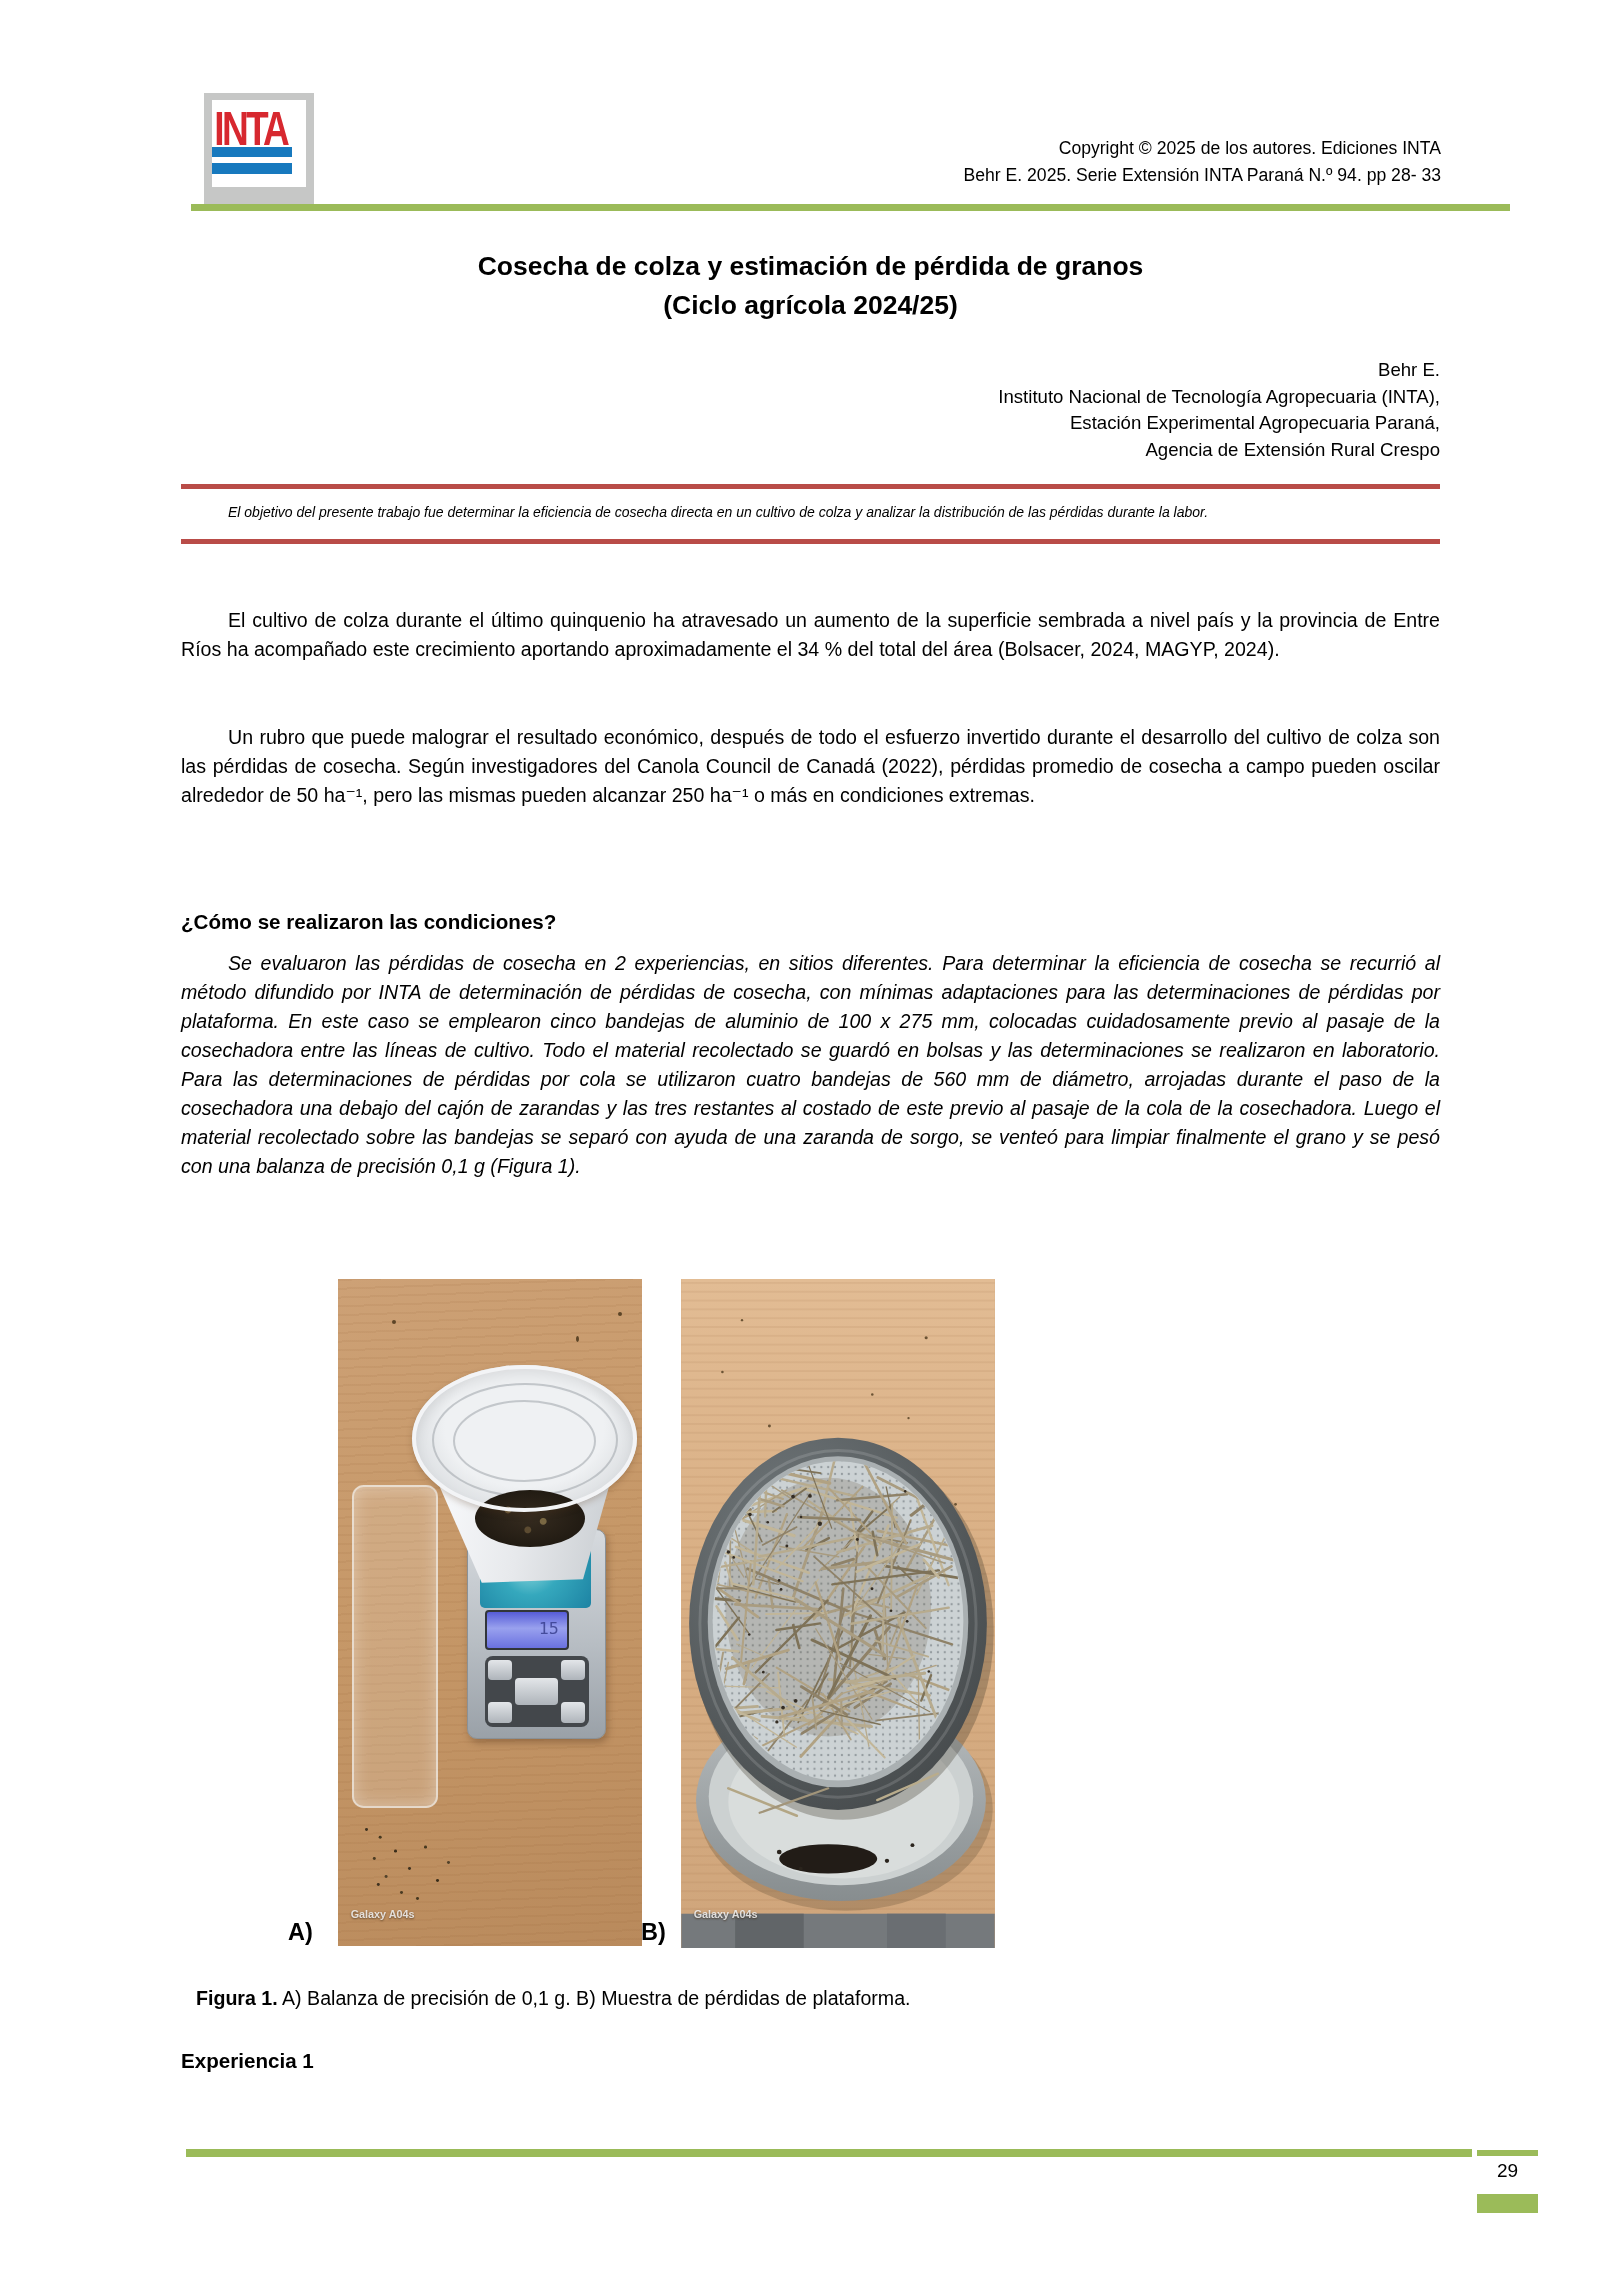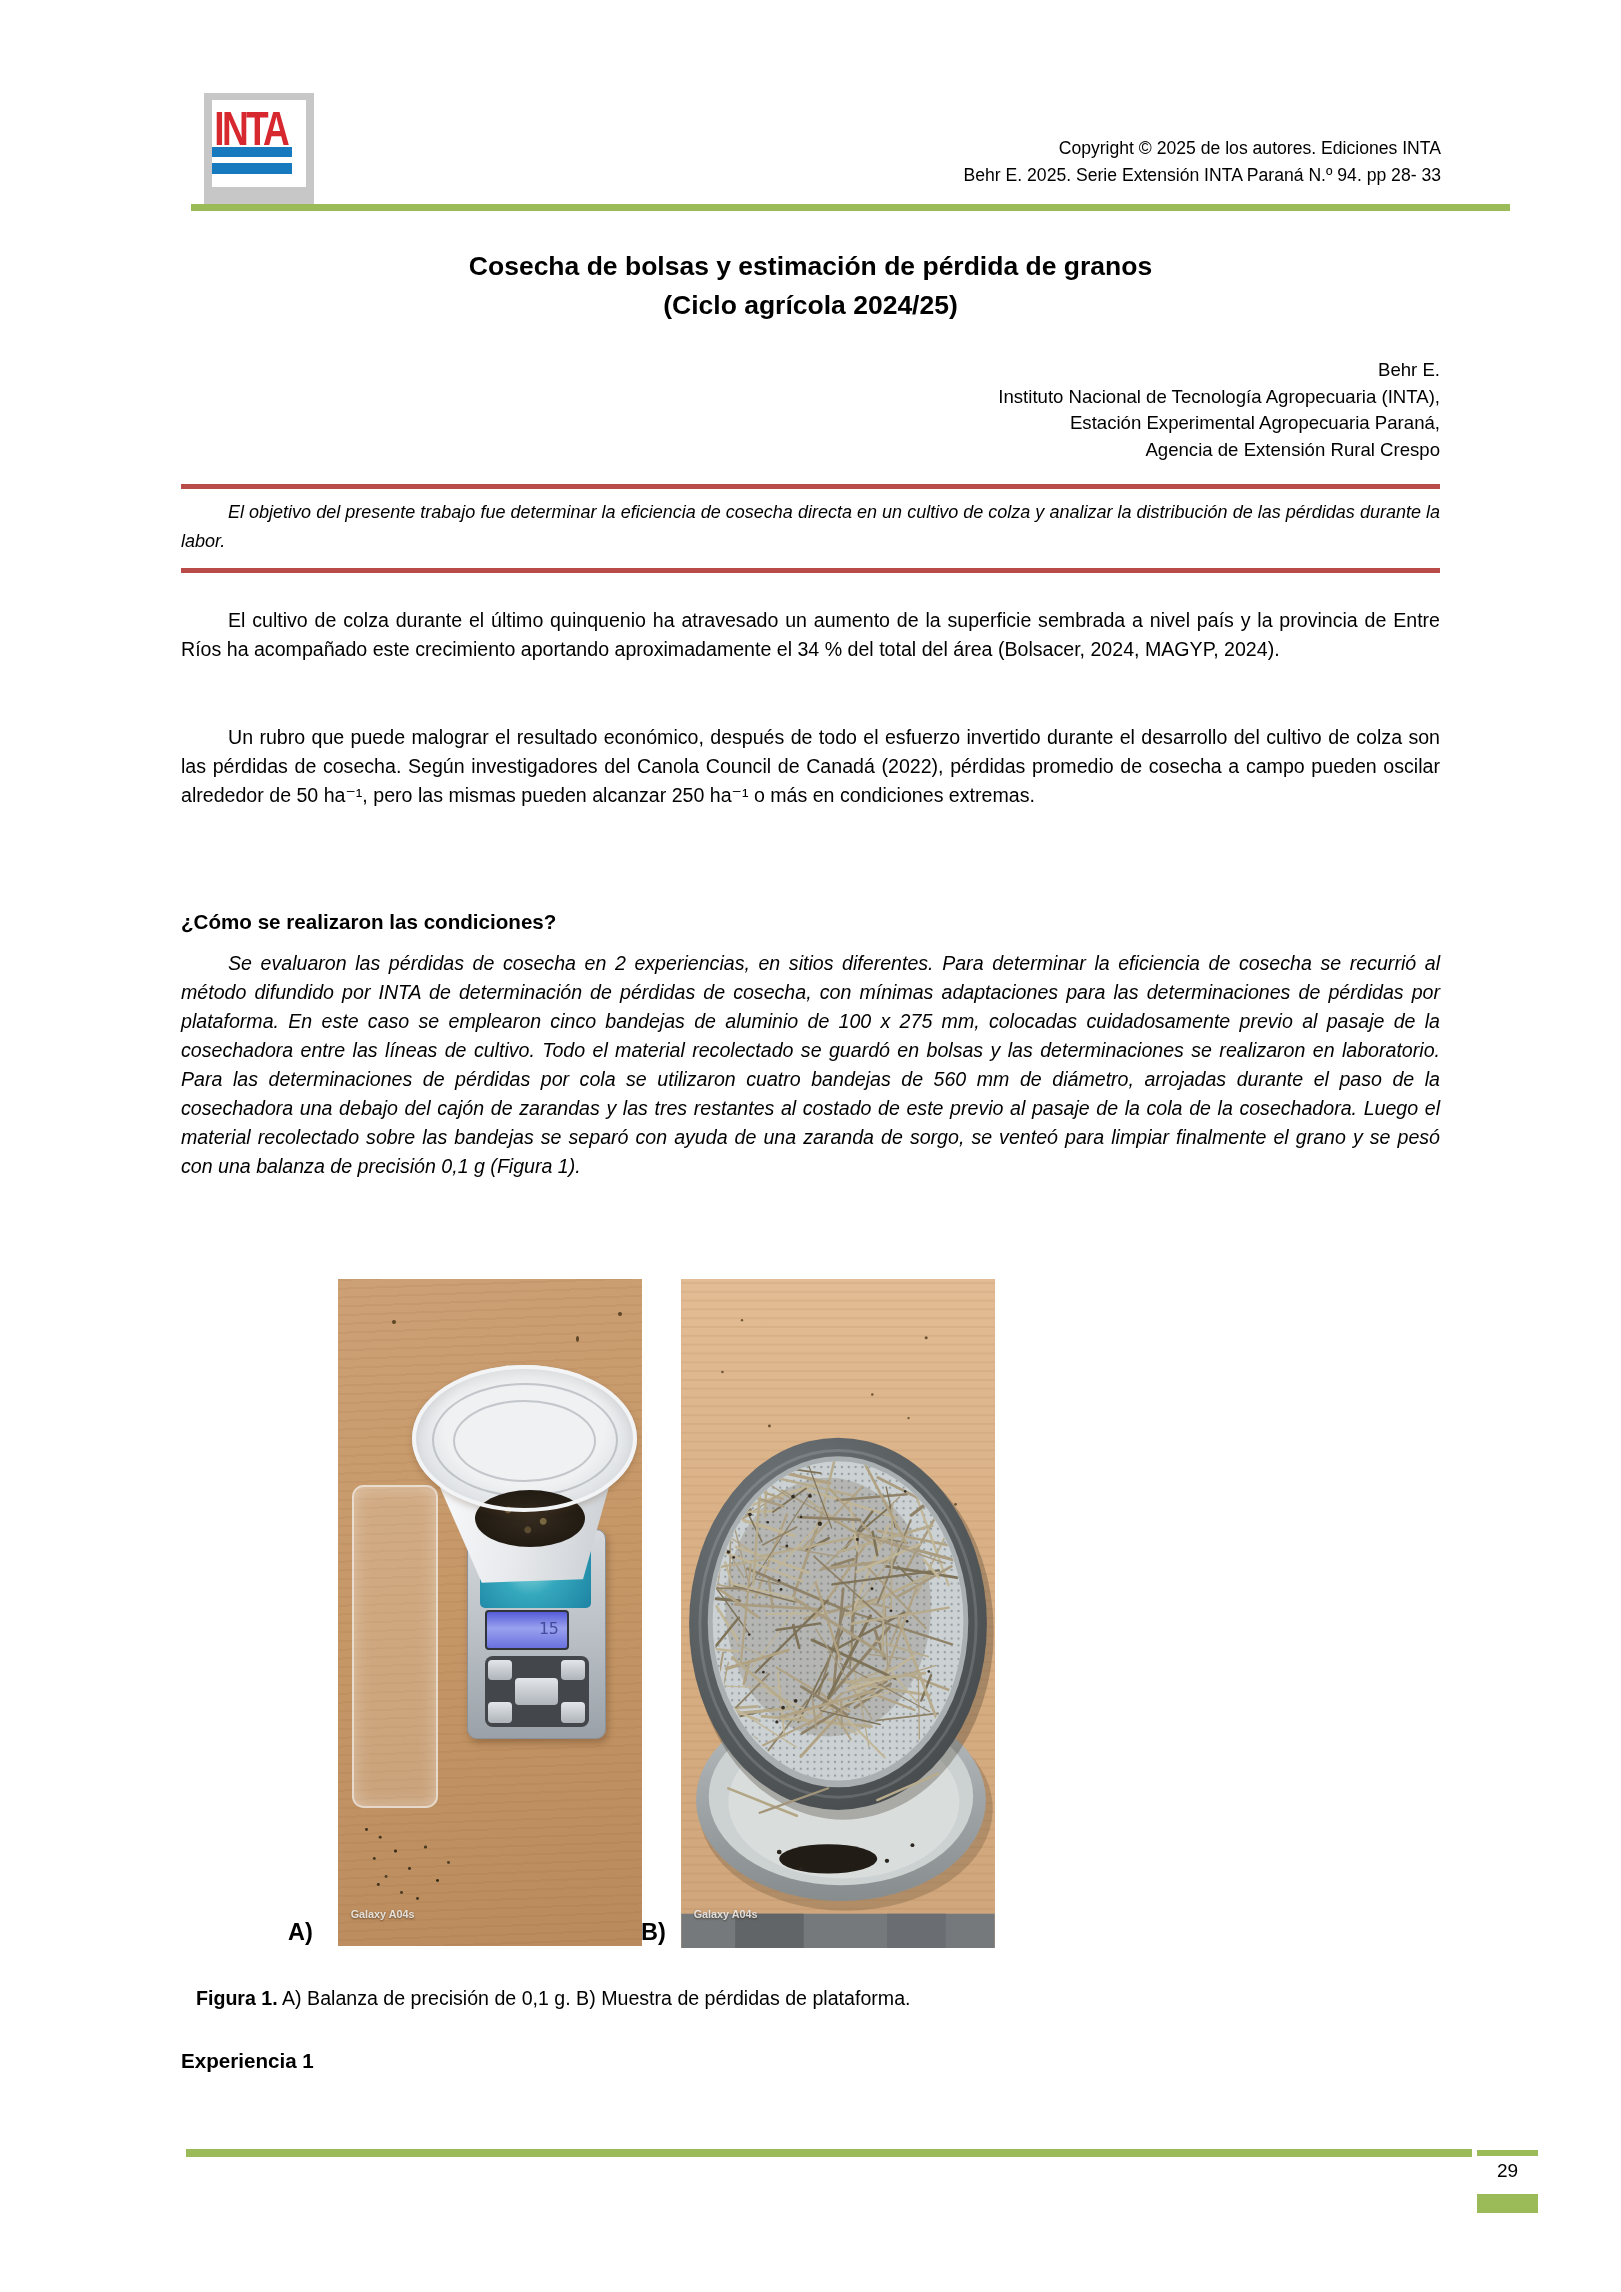--- a/index.html
+++ b/index.html
@@ -21,21 +21,21 @@
   
   .title{position:absolute;left:181px;top:247px;width:1259px;text-align:center;
          font-weight:bold;font-size:26.5px;line-height:39px;}
   .authors{position:absolute;left:181px;top:357px;width:1259px;text-align:right;
            font-size:18.6px;line-height:26.5px;}
 
   
   .abstract{position:absolute;left:181px;top:484px;width:1259px;
             border-top:5.9px solid #b94c48;border-bottom:5.9px solid #b94c48;
             padding:8.8px 0 11.8px 0;box-sizing:border-box;}
-  .abstract p{margin:0;font-style:italic;font-size:18px;line-height:29px;text-align:justify;text-indent:47px;}
+  .abstract p{margin:0;font-style:italic;font-size:14px;line-height:29px;text-align:justify;text-indent:47px;}
 
   
   .body{position:absolute;left:181px;width:1259px;margin:0;font-size:19.6px;line-height:29px;
         text-align:justify;text-indent:47px;}
   .p1{top:606px;} .p2{top:723px;} .p3{top:949px;font-style:italic;}
   .q1{position:absolute;left:181px;top:910px;margin:0;font-size:20.6px;font-weight:bold;}
   .exp{position:absolute;left:181px;top:2049px;margin:0;font-size:20.6px;font-weight:bold;}
 
   
   .photo{position:absolute;top:1279px;overflow:hidden;}
@@ -118,21 +118,21 @@
       <div class="logo-bar"></div>
       <div class="logo-bar b2"></div>
     </div>
   </div>
   <div class="copyright">
     <div>Copyright © 2025 de los autores. Ediciones INTA</div>
     <div>Behr E. 2025. Serie Extensión INTA Paraná N.º 94. pp 28- 33</div>
   </div>
 
   <div class="title">
-    <div>Cosecha de bolsas y estimación de pérdida de granos</div>
+    <div>Cosecha de colza y estimación de pérdida de granos</div>
     <div>(Ciclo agrícola 2024/25)</div>
   </div>
   <div class="authors">
     <div>Behr E.</div>
     <div>Instituto Nacional de Tecnología Agropecuaria (INTA),</div>
     <div>Estación Experimental Agropecuaria Paraná,</div>
     <div>Agencia de Extensión Rural Crespo</div>
   </div>
 
   <div class="abstract">

